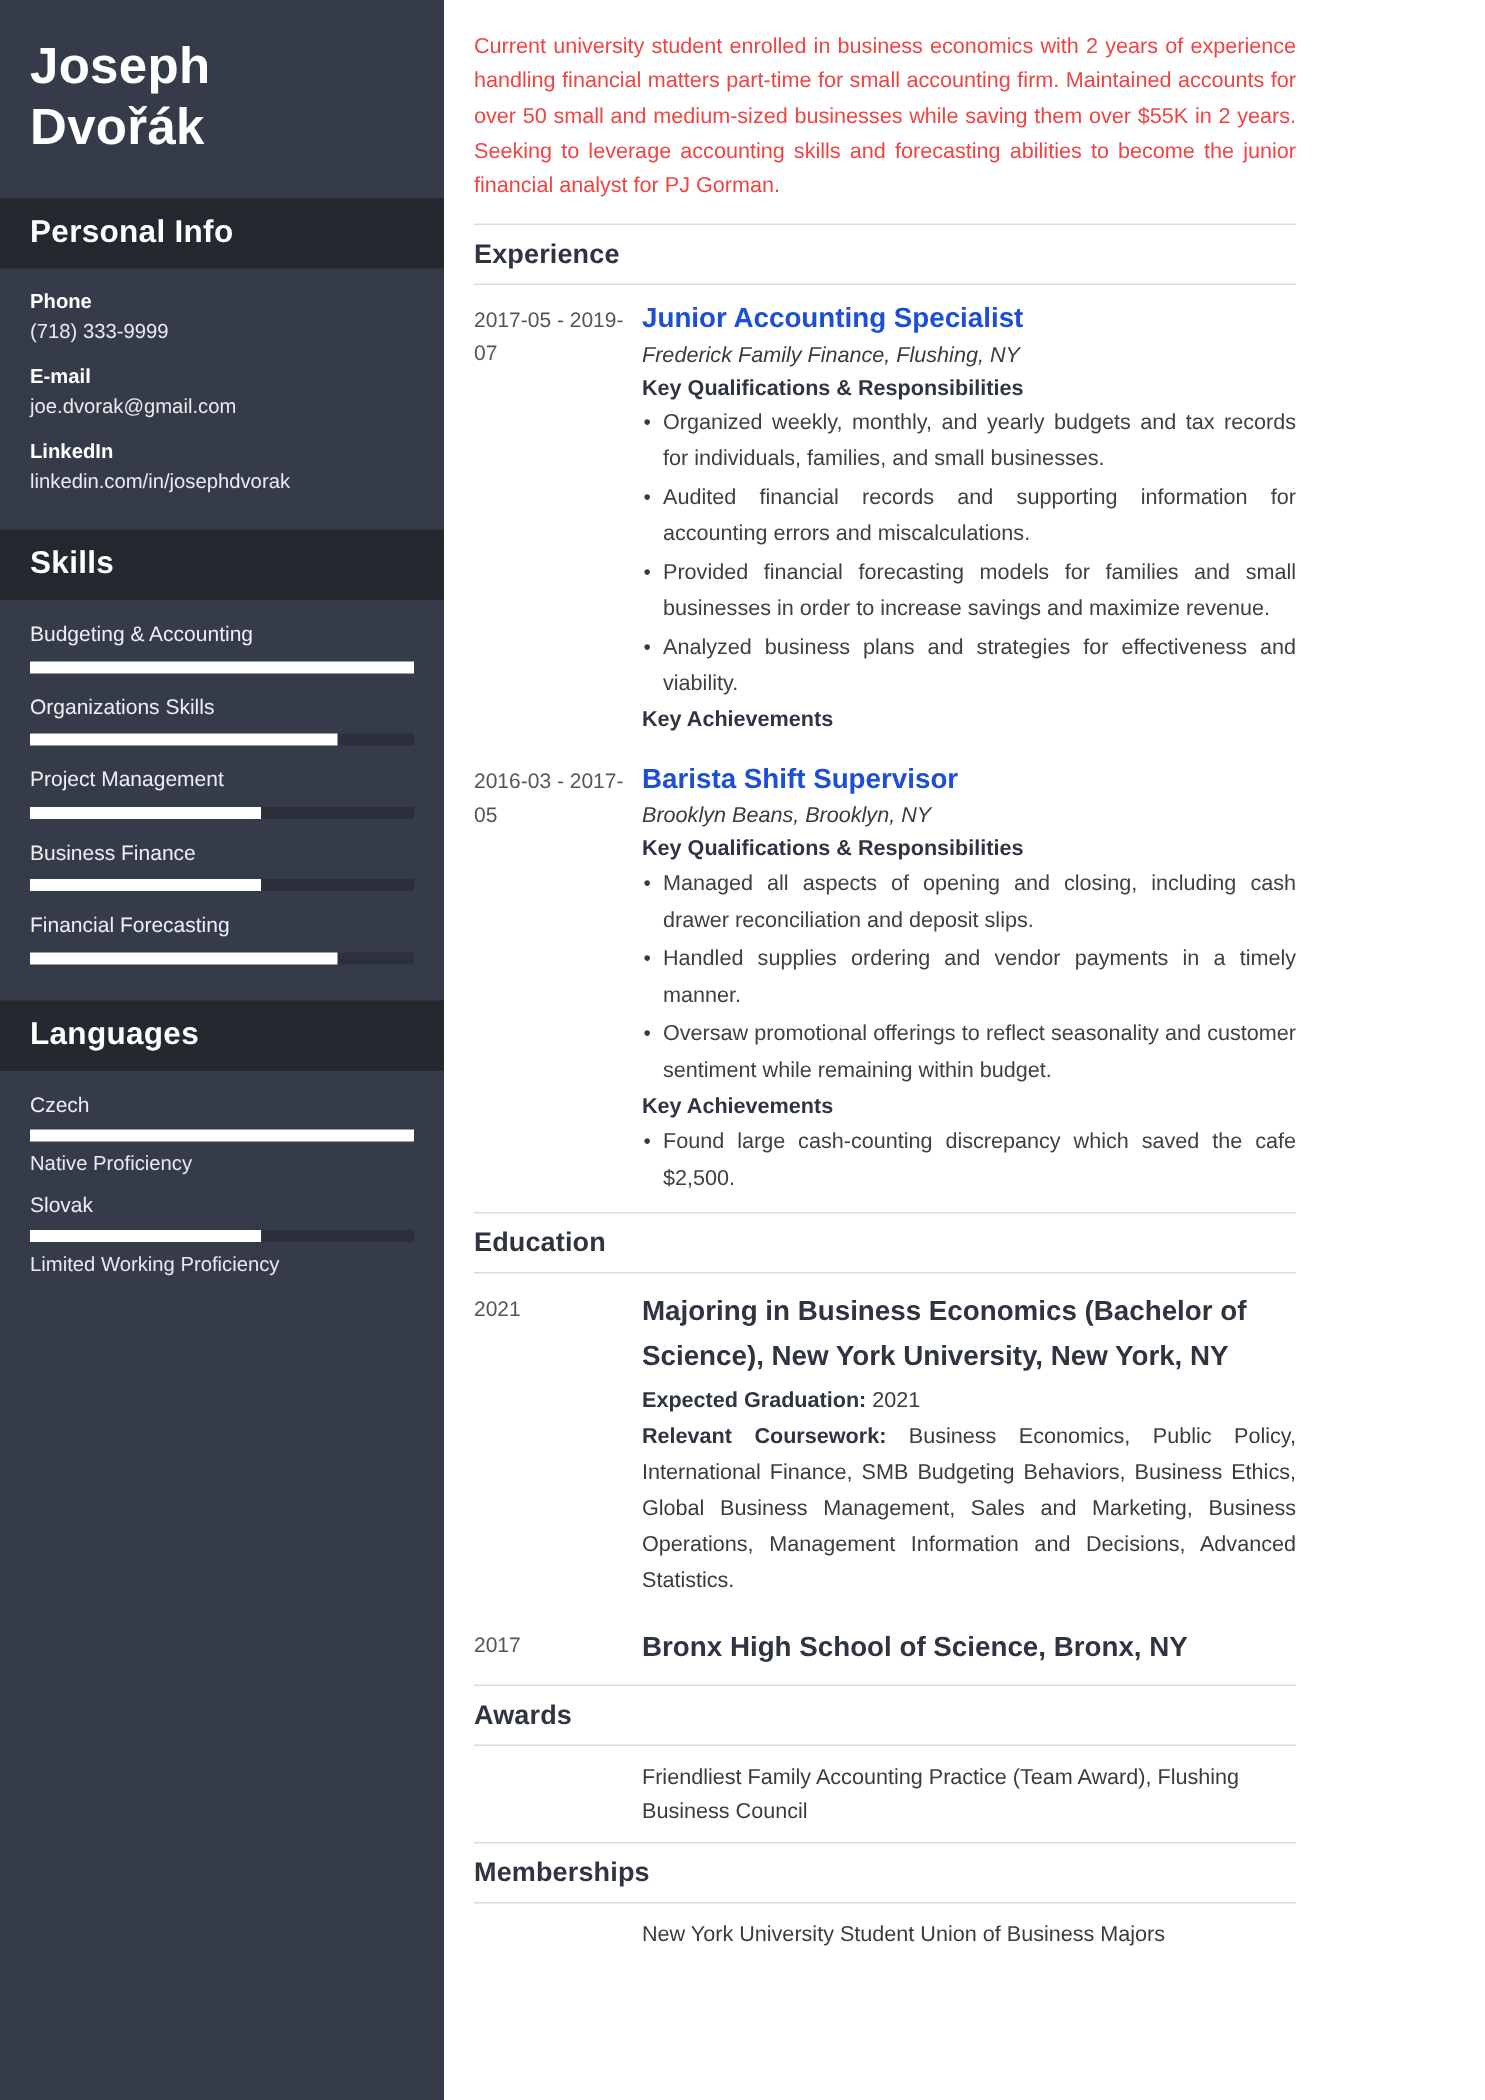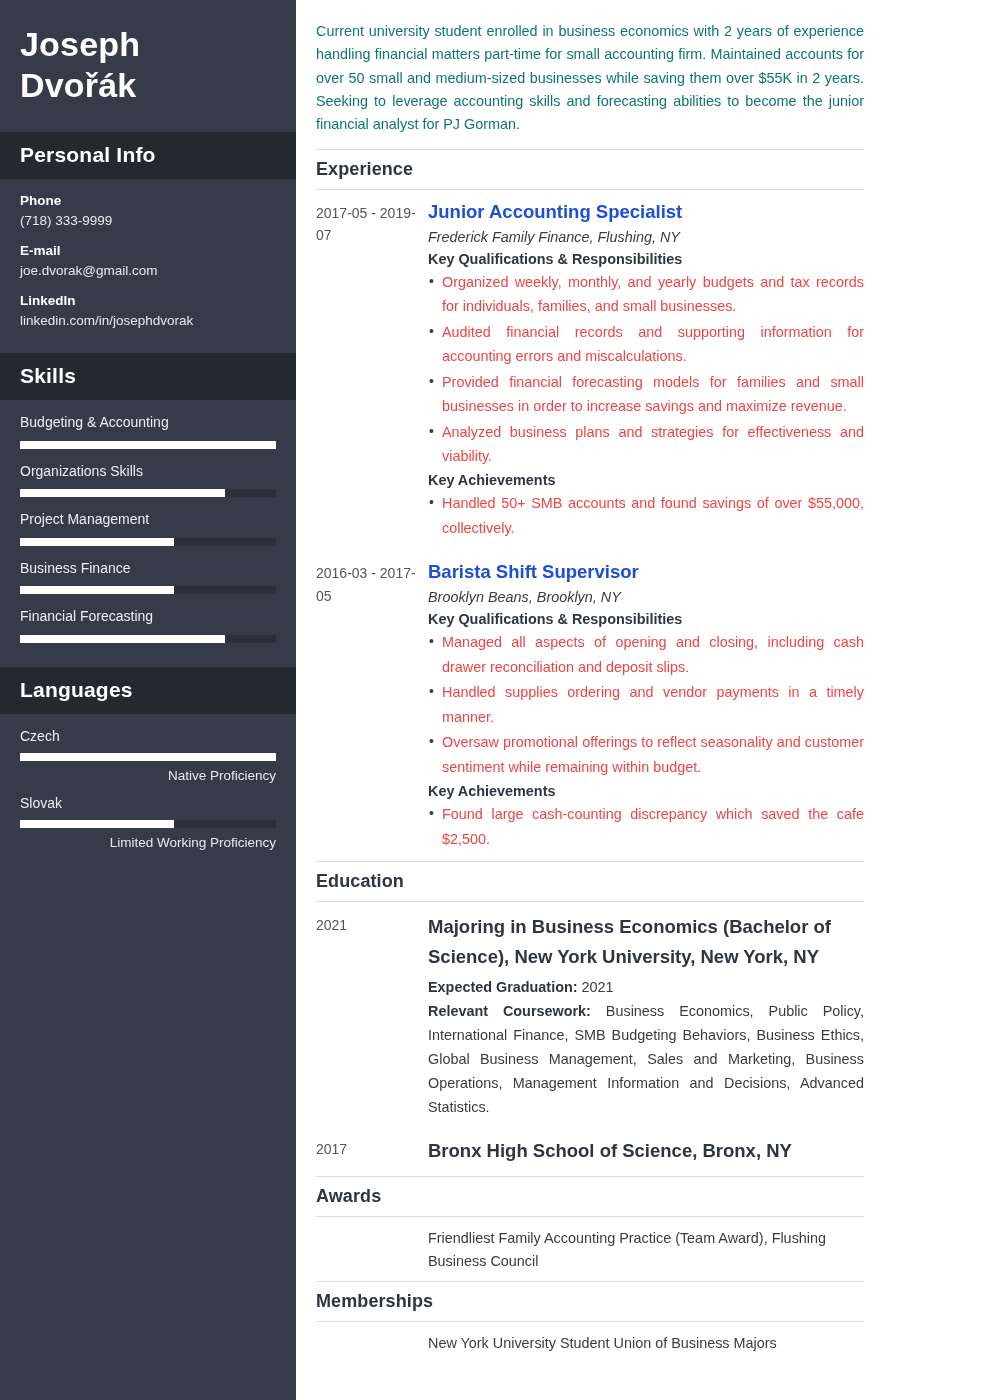--- a/index.html
+++ b/index.html
@@ -87,34 +87,33 @@
   
   .lang-row { margin-bottom: 12px; }
   .lang-name {
     font-size: 14px;
     color: #eceef2;
     margin-bottom: 9px;
   }
   .lang-level {
     font-size: 13.5px;
     color: #e7e9ee;
-    text-align: right;
     margin-top: 7px;
   }
 
   
   .main {
     flex: 1 1 auto;
     background: #ffffff;
     padding: 16px 20px 0 20px;
   }
   .summary {
     font-size: 14.4px;
     line-height: 1.62;
-    color: #0f766e;
+    color: #ef4444;
     text-align: justify;
     padding: 4px 0 12px 0;
   }
   .rule {
     height: 1px;
     background: #dcdcdc;
     width: 100%;
   }
   .section-title {
     font-size: 18px;
@@ -157,21 +156,21 @@
   ul.bullets {
     list-style: none;
     margin: 0 0 4px 0;
     padding: 0;
   }
   ul.bullets li {
     position: relative;
     padding-left: 14px;
     font-size: 14.4px;
     line-height: 1.70;
-    color: #ef4444;
+    color: #404040;
     text-align: justify;
     margin-bottom: 1px;
   }
   ul.bullets li::before {
     content: "\2022";
     position: absolute;
     left: 1px;
     top: 0;
     color: #3b3b3b;
     font-size: 14px;
@@ -304,23 +303,20 @@
         <div class="job-title">Junior Accounting Specialist</div>
         <div class="job-org">Frederick Family Finance, Flushing, NY</div>
         <div class="sub-head">Key Qualifications &amp; Responsibilities</div>
         <ul class="bullets">
           <li>Organized weekly, monthly, and yearly budgets and tax records for individuals, families, and small businesses.</li>
           <li>Audited financial records and supporting information for accounting errors and miscalculations.</li>
           <li>Provided financial forecasting models for families and small businesses in order to increase savings and maximize revenue.</li>
           <li>Analyzed business plans and strategies for effectiveness and viability.</li>
         </ul>
         <div class="sub-head">Key Achievements</div>
-        <ul class="bullets">
-          <li>Handled 50+ SMB accounts and found savings of over $55,000, collectively.</li>
-        </ul>
       </div>
     </div>
 
     <div class="entry">
       <div class="entry-date">2016-03 - 2017-05</div>
       <div class="entry-body">
         <div class="job-title">Barista Shift Supervisor</div>
         <div class="job-org">Brooklyn Beans, Brooklyn, NY</div>
         <div class="sub-head">Key Qualifications &amp; Responsibilities</div>
         <ul class="bullets">

